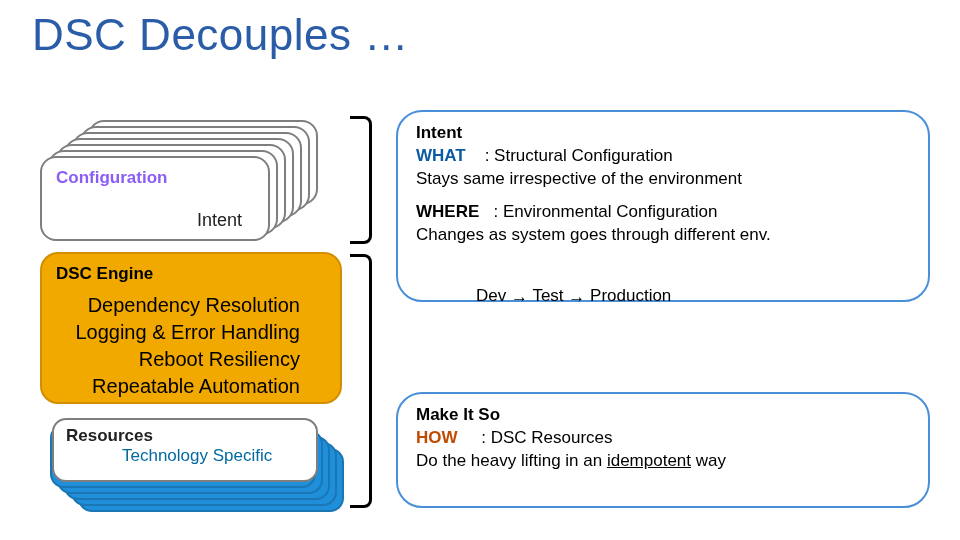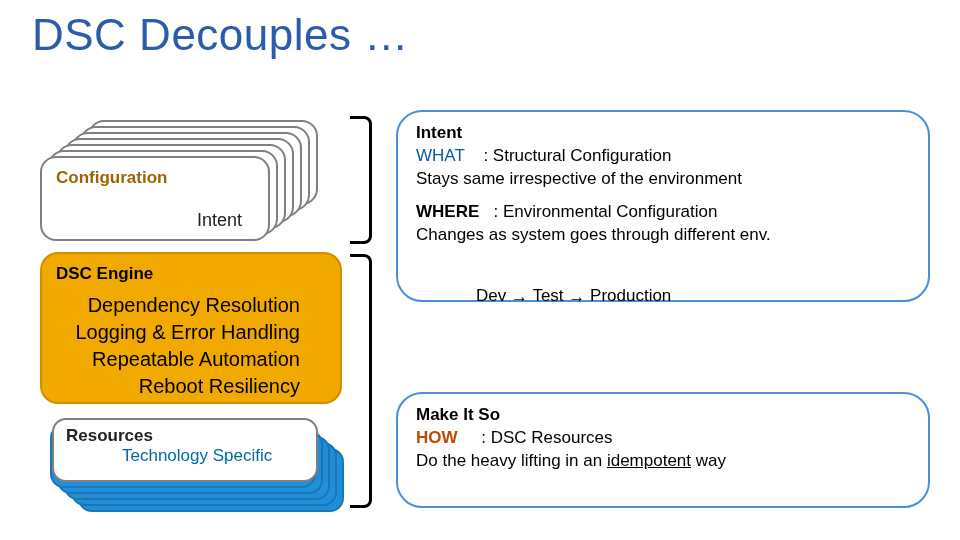--- a/index.html
+++ b/index.html
@@ -5,21 +5,21 @@
   * { box-sizing: border-box; margin: 0; padding: 0; }
   html, body { width: 960px; height: 540px; font-family: "Segoe UI", Arial, sans-serif; background: #fff; overflow: hidden; }
   .slide { position: relative; width: 960px; height: 540px; }
 
   .title { position: absolute; left: 32px; top: 10px; font-size: 44px; font-weight: 300; color: #2a5ca8; letter-spacing: 0.5px; }
 
   
   .cfg-stack { position: absolute; left: 40px; top: 120px; width: 280px; height: 120px; }
   .cfg-card { position: absolute; width: 230px; height: 85px; background: #fff; border: 2px solid #7f7f7f; border-radius: 16px; }
   .cfg-front { background: #fff; border: 2px solid #7f7f7f; border-radius: 16px; padding: 10px 14px; }
-  .cfg-label { font-size: 17px; font-weight: 600; color: #a16207; }
+  .cfg-label { font-size: 17px; font-weight: 600; color: #8b5cf6; }
   .cfg-intent { position: absolute; right: 26px; bottom: 8px; font-size: 18px; color: #222; }
 
   
   .engine { position: absolute; left: 40px; top: 252px; width: 302px; height: 152px; background: #f1a900; border: 2px solid #cf8f00; border-radius: 18px; padding: 10px 14px; color: #000; }
   .engine-title { font-size: 17px; font-weight: 600; margin-bottom: 8px; }
   .engine-lines { font-size: 20px; line-height: 1.35; text-align: right; padding-right: 26px; }
 
   
   .res-stack { position: absolute; left: 44px; top: 418px; width: 310px; height: 100px; }
   .res-card { position: absolute; width: 266px; height: 64px; background: #1e8fd8; border: 2px solid #1b76b3; border-radius: 14px; }
@@ -28,21 +28,21 @@
   .res-sub { font-size: 17px; color: #0369a1; padding-left: 56px; }
 
   
   .bracket { position: absolute; border: 3px solid #000; border-left: none; }
   .bracket.b1 { left: 350px; top: 116px; width: 22px; height: 128px; border-radius: 0 8px 8px 0; }
   .bracket.b2 { left: 350px; top: 254px; width: 22px; height: 254px; border-radius: 0 8px 8px 0; }
 
   
   .bubble { position: absolute; left: 396px; width: 534px; border: 2px solid #4a90d9; border-radius: 26px; padding: 10px 18px 12px; font-size: 17px; line-height: 1.35; color: #000; }
   .bubble .hdr { font-weight: 700; }
-  .bubble .what { font-weight: 400; color: #0b5aa5; }
+  .bubble .what { font-weight: 700; color: #0b5aa5; }
   .bubble .how  { font-weight: 700; color: #c04a00; }
   .bubble .arrow { display:inline-block; transform: translateY(1px); }
   .bubble .u { text-decoration: underline; }
 
   .b-top { top: 110px; height: 192px; }
   .b-bot { top: 392px; height: 116px; }
 
   .section-gap { height: 10px; }
 
   
@@ -66,22 +66,22 @@
       <div class="cfg-label">Configuration</div>
       <div class="cfg-intent">Intent</div>
     </div>
   </div>
 
   <div class="engine">
     <div class="engine-title">DSC Engine</div>
     <div class="engine-lines">
       <div>Dependency Resolution</div>
       <div>Logging &amp; Error Handling</div>
+      <div>Reboot Resiliency</div>
       <div>Repeatable Automation</div>
-      <div>Reboot Resiliency</div>
     </div>
   </div>
 
   <div class="res-stack">
     <div class="res-card" style="left:34px; top:30px;"></div>
     <div class="res-card" style="left:27px; top:24px;"></div>
     <div class="res-card" style="left:20px; top:18px;"></div>
     <div class="res-card" style="left:13px; top:12px;"></div>
     <div class="res-card" style="left:6px;  top:6px;"></div>
     <div class="res-card res-front" style="left:0; top:0;">

